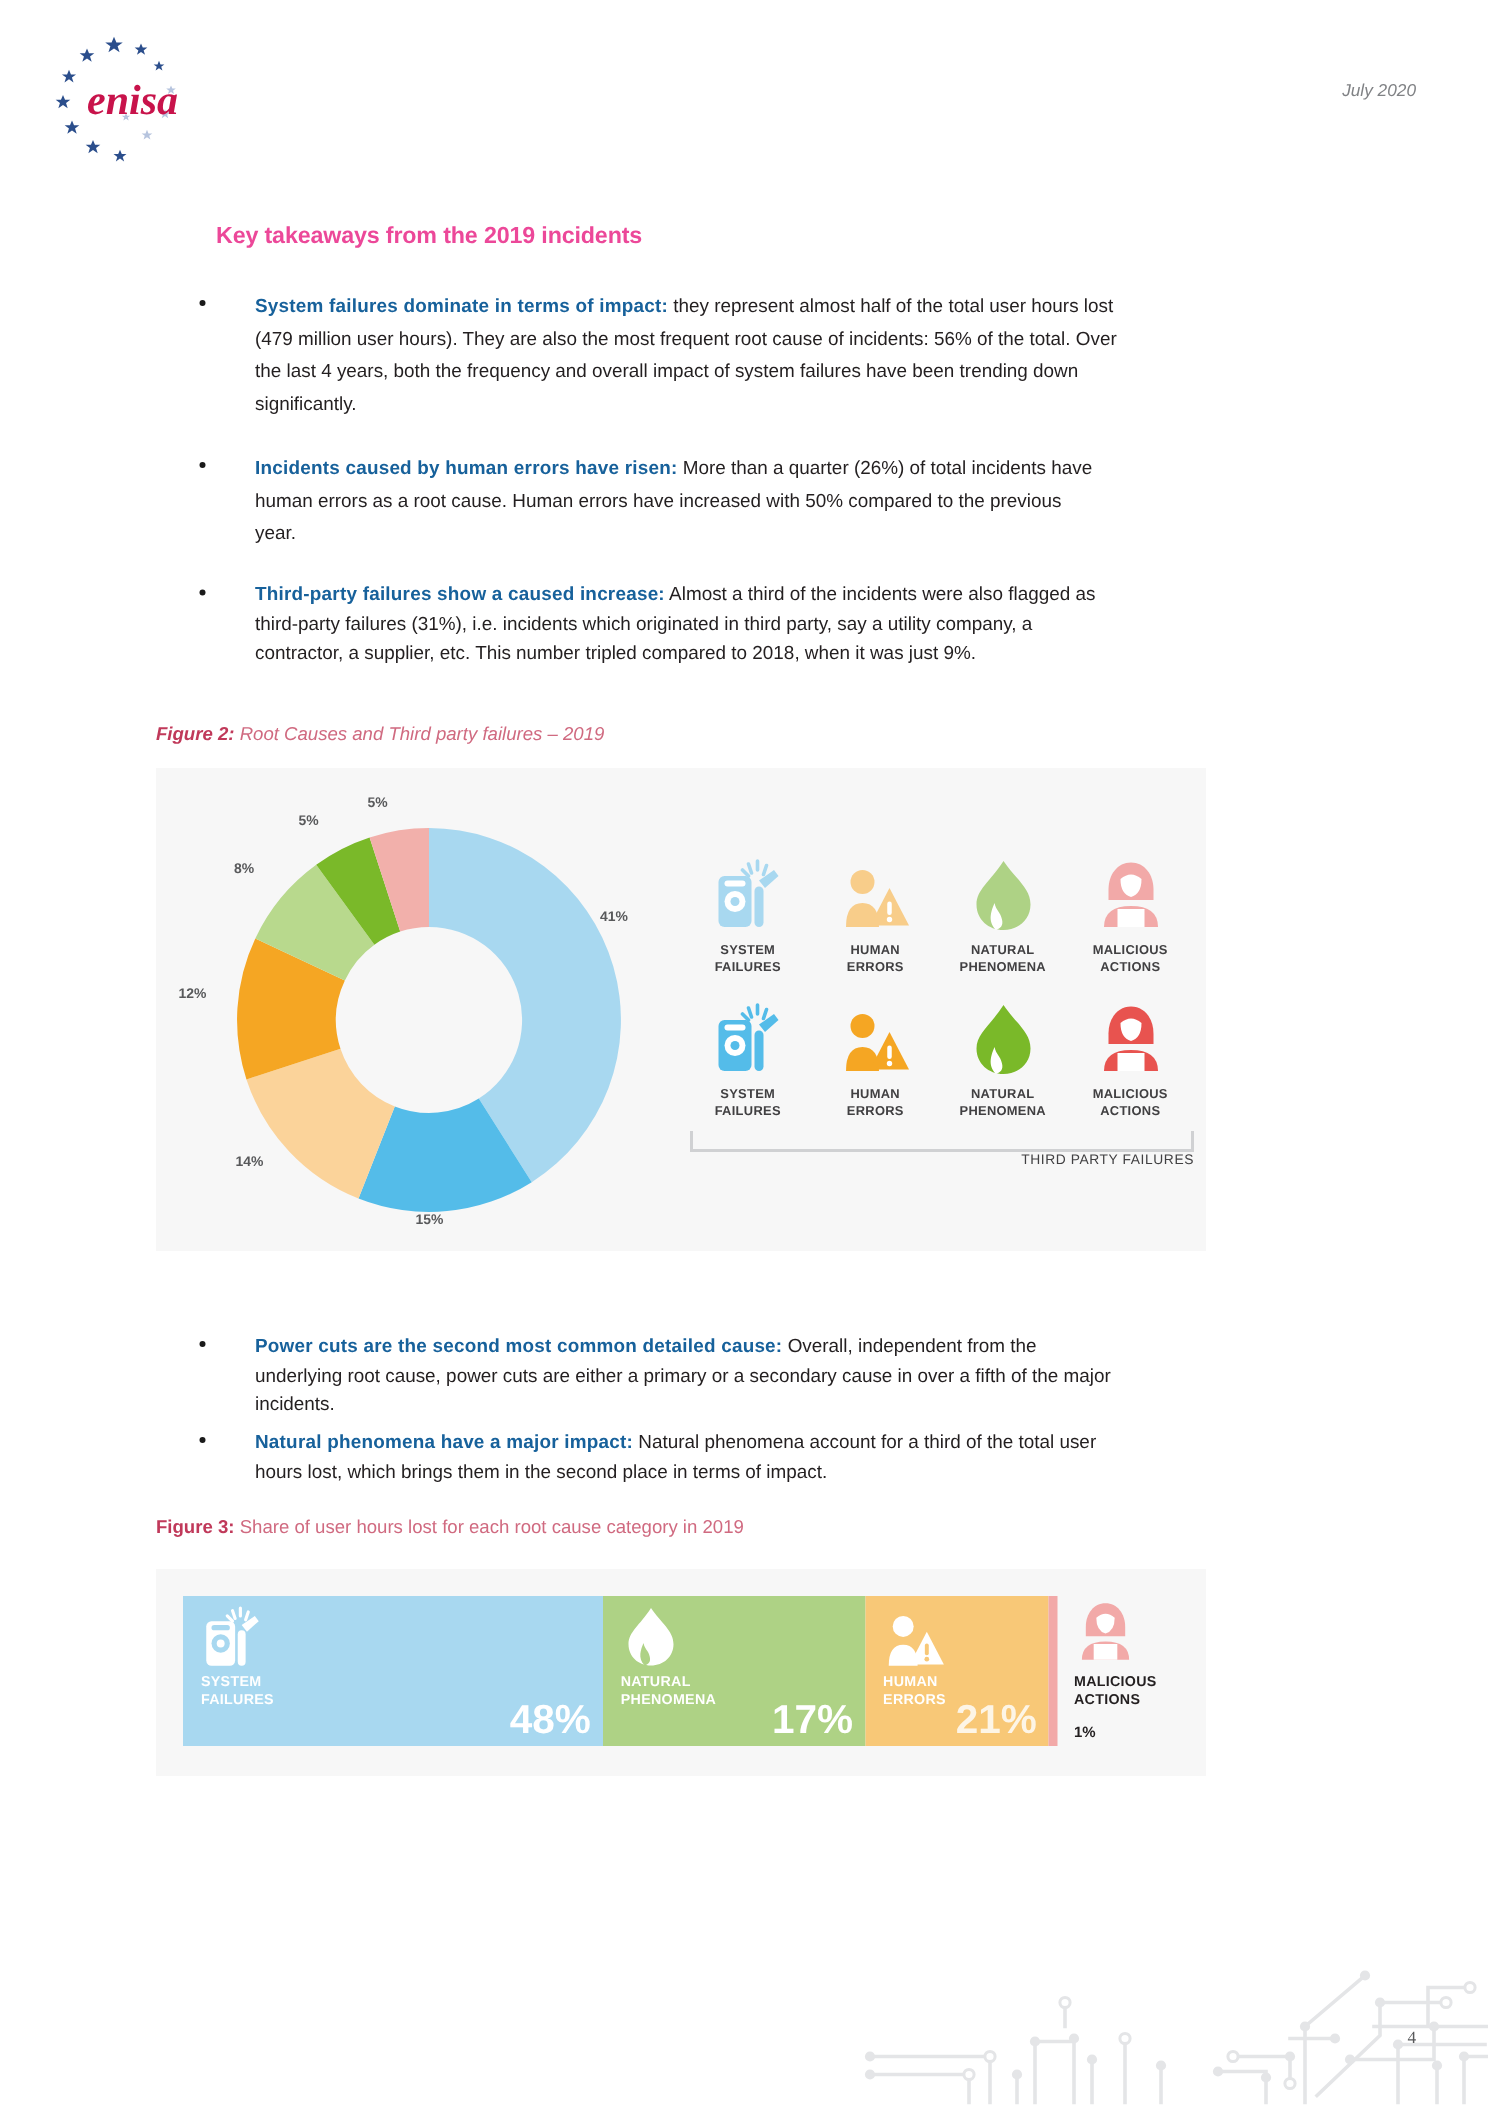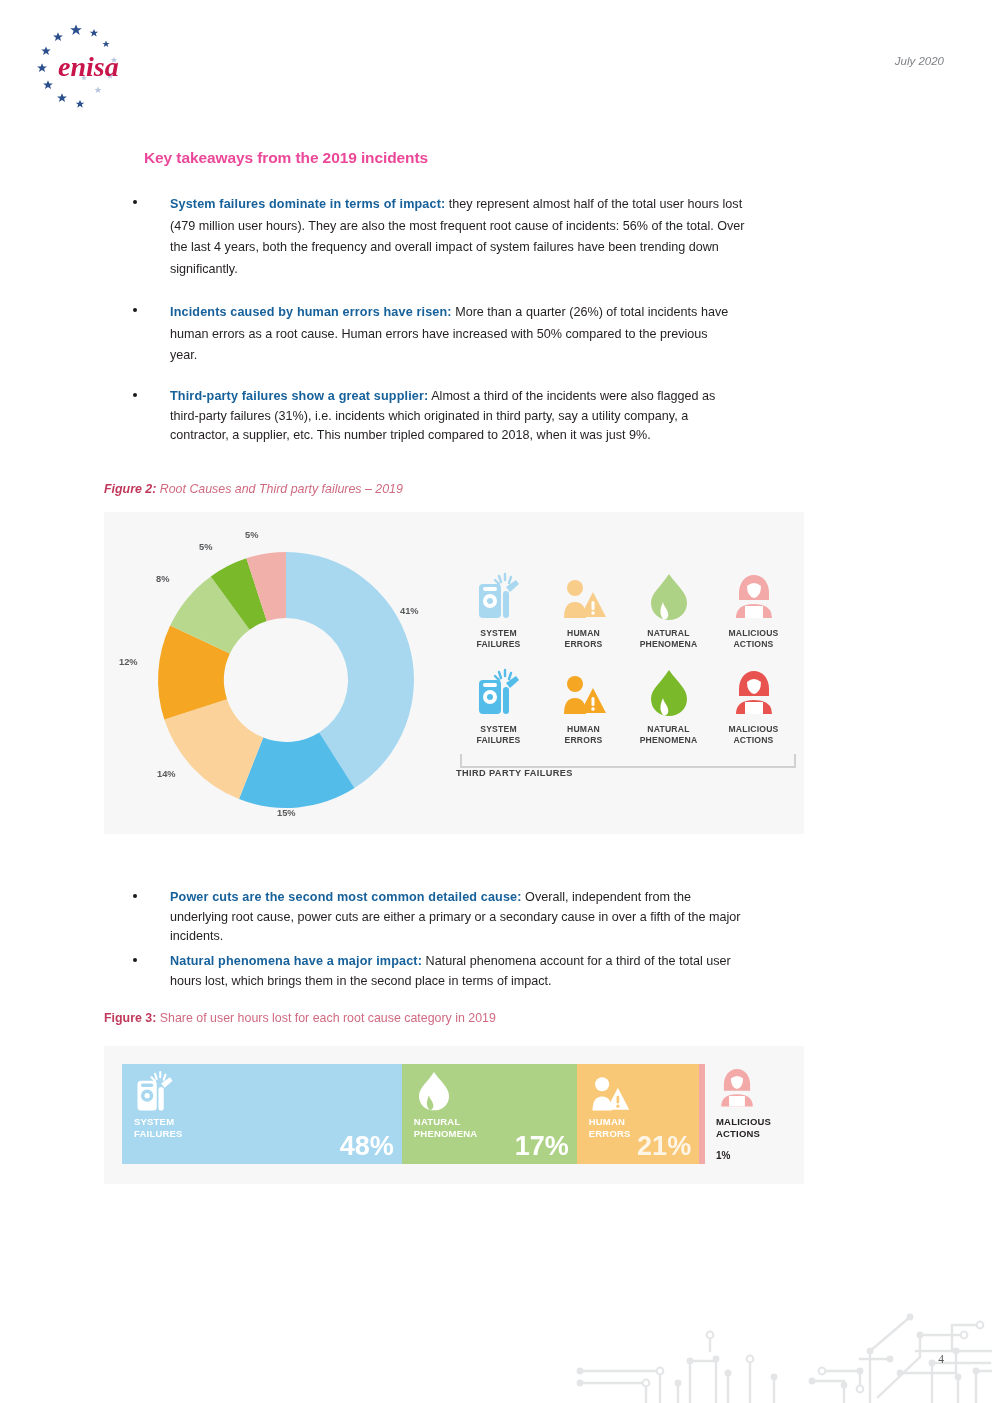--- a/index.html
+++ b/index.html
@@ -87,22 +87,22 @@
   .icon-cell .glyph { height: 56px; display:flex; align-items:flex-end; justify-content:center; }
   .icon-cell .cap {
     font-size: 8.6px; font-weight: bold; color: #414042;
     line-height: 11px; letter-spacing: 0.2px; margin-top: 4px;
   }
   .bracket {
     position: absolute; left: 4px; top: 186px; width: 332px; height: 12px;
     border: 2px solid #d0d1d3; border-top: none;
   }
   .bracket-label {
-    position: absolute; left: 0; top: 200px; width: 340px; text-align: left;
-    font-size: 9.2px; font-weight: bold; color: #414042; letter-spacing: 0.4px;
+    position: absolute; left: 0; top: 200px; width: 340px; text-align: right;
+    font-size: 9.2px; font-weight: normal; color: #414042; letter-spacing: 0.4px;
   }
 
   
   .fig3-panel {
     position: absolute; left: 104px; top: 1046px;
     width: 700px; height: 138px;
     background: #f7f7f7;
   }
   .stackbar {
     position: absolute; left: 18px; top: 18px;
@@ -210,21 +210,21 @@
     <span class="btext"><b>System failures dominate in terms of impact:</b><span> they represent almost half of the total user hours lost (479 million user hours). They are also the most frequent root cause of incidents: 56% of the total. Over the last 4 years, both the frequency and overall impact of system failures have been trending down significantly.</span></span>
   </div>
 
   <div class="bullet" style="left:133px; top:302px; width:600px;">
     <span class="dot"></span>
     <span class="btext"><b>Incidents caused by human errors have risen:</b><span> More than a quarter (26%) of total incidents have human errors as a root cause. Human errors have increased with 50% compared to the previous year.</span></span>
   </div>
 
   <div class="bullet" style="left:133px; top:387px; width:612px; line-height:19.5px;">
     <span class="dot"></span>
-    <span class="btext"><b>Third-party failures show a great supplier:</b><span> Almost a third of the incidents were also flagged as third-party failures (31%), i.e. incidents which originated in third party, say a utility company, a contractor, a supplier, etc. This number tripled compared to 2018, when it was just 9%.</span></span>
+    <span class="btext"><b>Third-party failures show a caused increase:</b><span> Almost a third of the incidents were also flagged as third-party failures (31%), i.e. incidents which originated in third party, say a utility company, a contractor, a supplier, etc. This number tripled compared to 2018, when it was just 9%.</span></span>
   </div>
 
   <div class="fig-caption" style="top:482px;font-style:italic;">
     <span class="figlabel">Figure 2:</span><span> Root Causes and Third party failures – 2019</span>
   </div>
 
   <div class="fig2-panel">
 
     <div class="donut-wrap">
       <svg width="350" height="310" viewBox="0 0 350 310">

